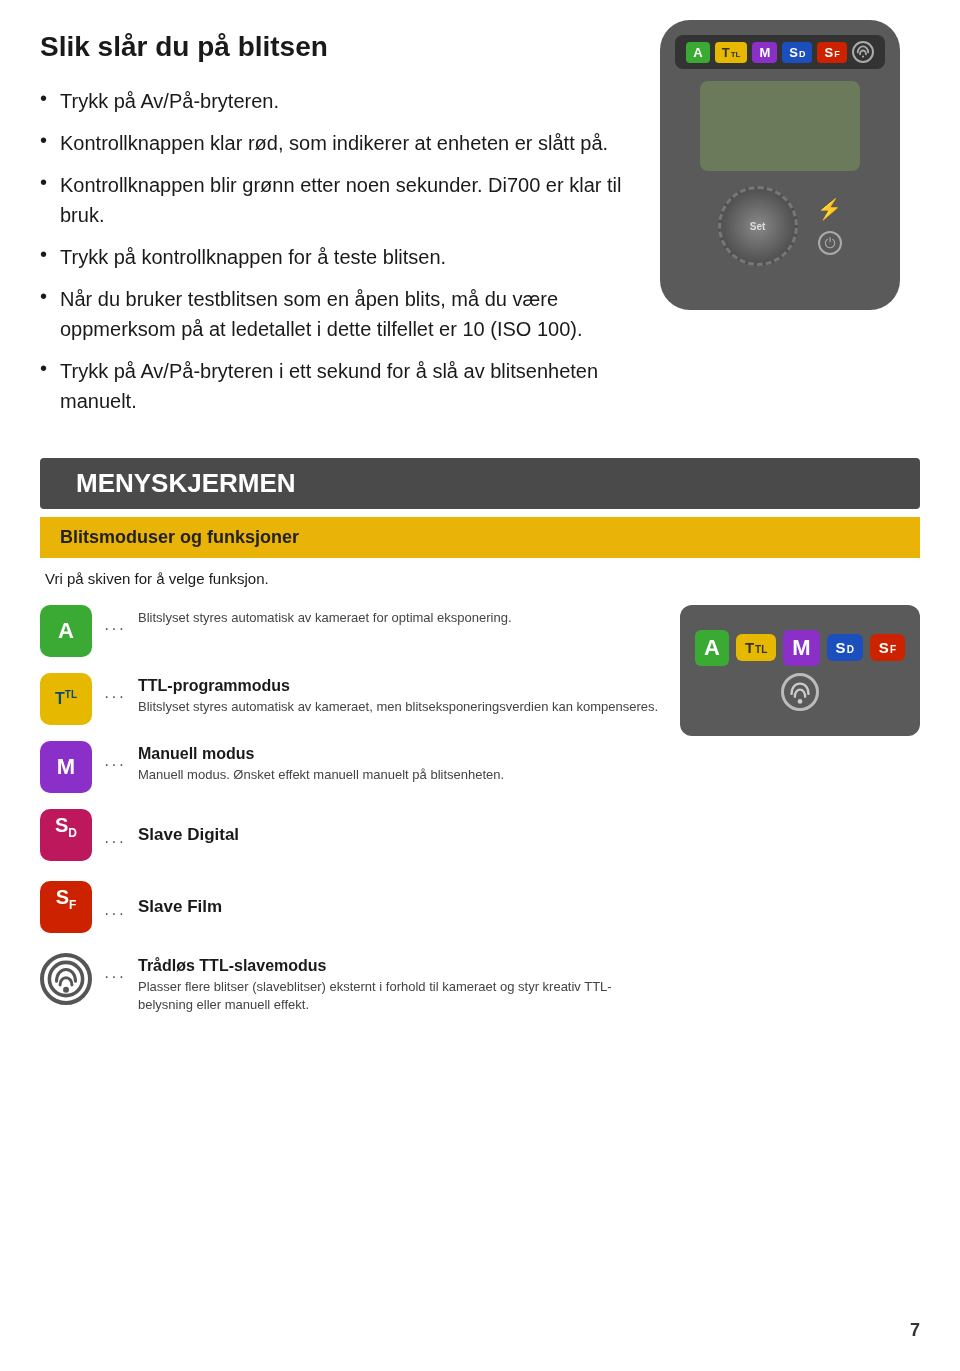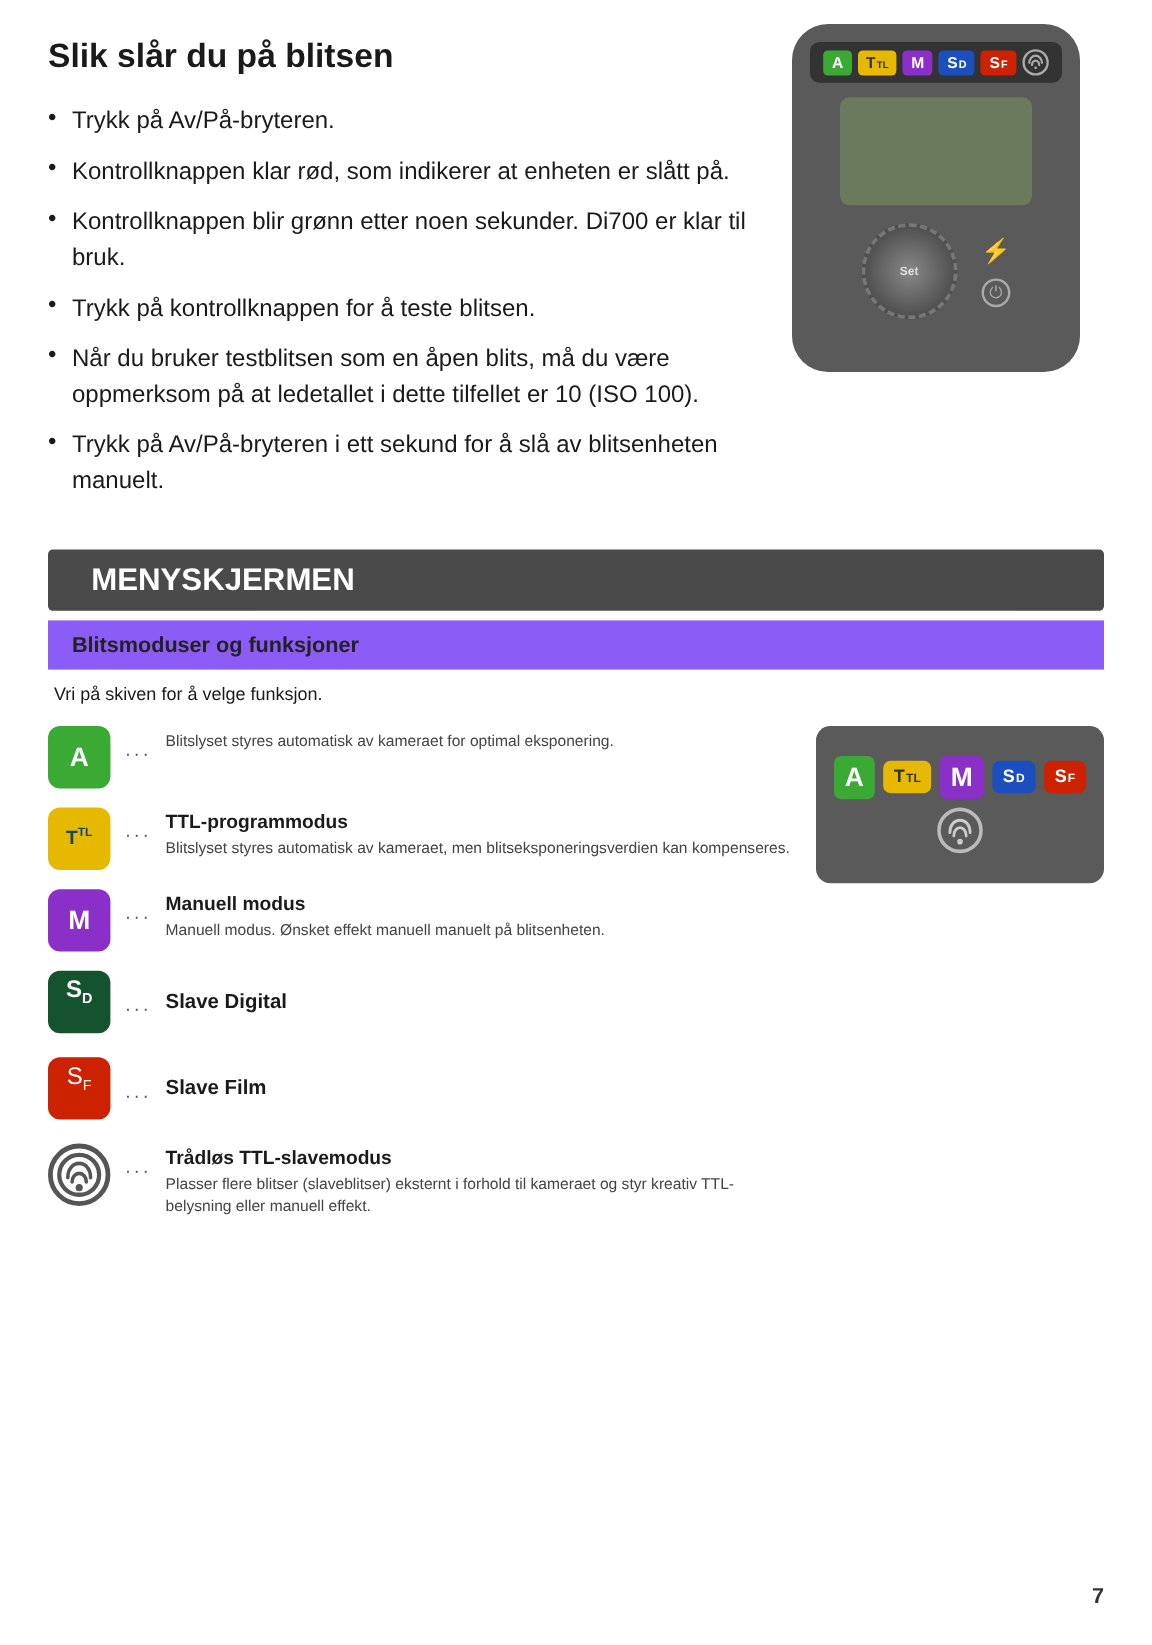--- a/index.html
+++ b/index.html
@@ -199,21 +199,21 @@
       background: #4a4a4a;
       color: white;
       font-size: 26px;
       font-weight: bold;
       padding: 10px 36px;
       border-radius: 4px;
       margin-bottom: 0;
     }
 
     .submenu-header {
-      background: #8b5cf6;
+      background: #eab308;
       color: #222;
       font-size: 18px;
       font-weight: bold;
       padding: 10px 20px;
       margin-bottom: 12px;
     }
 
     .intro-text {
       font-size: 15px;
       margin-bottom: 18px;
@@ -348,21 +348,21 @@
       font-weight: bold;
       font-size: 22px;
       display: flex;
       align-items: baseline;
       justify-content: center;
       color: white;
       flex-shrink: 0;
       padding: 5px;
     }
 
-    .mode-icon-sd.blue { background: #14532d; }
+    .mode-icon-sd.blue { background: #be185d; }
     .mode-icon-sd.red { background: #cc2200; }
 
     .wireless-icon-large {
       width: 52px;
       height: 52px;
       border: 4px solid #555;
       border-radius: 50%;
       display: flex;
       align-items: center;
       justify-content: center;
@@ -489,21 +489,21 @@
       <div class="mode-row-simple">
         <div class="mode-icon-sd blue">
           <span style="font-size:20px;font-weight:bold;color:white;">S<sub style="font-size:12px;">D</sub></span>
         </div>
         <span class="dots-separator">···</span>
         <div class="simple-title">Slave Digital</div>
       </div>
 
       <div class="mode-row-simple">
         <div class="mode-icon-sd red">
-          <span style="font-size:20px;font-weight:normal;color:white;text-align:center;">S<sub style="font-size:12px;">F</sub></span>
+          <span style="font-size:20px;font-weight:bold;color:white;text-align:center;">S<sub style="font-size:12px;">F</sub></span>
         </div>
         <span class="dots-separator">···</span>
         <div class="simple-title">Slave Film</div>
       </div>
 
       <div class="mode-row">
         <div class="wireless-icon-large">
           <svg class="wireless-svg-large" viewBox="0 0 32 32" fill="none">
             <circle cx="16" cy="16" r="14" stroke="#555" stroke-width="3"></circle>
             <path d="M8 18 C8 12 11.5 8 16 8 C20.5 8 24 12 24 18" stroke="#555" stroke-width="2.5" stroke-linecap="round" fill="none"></path>

